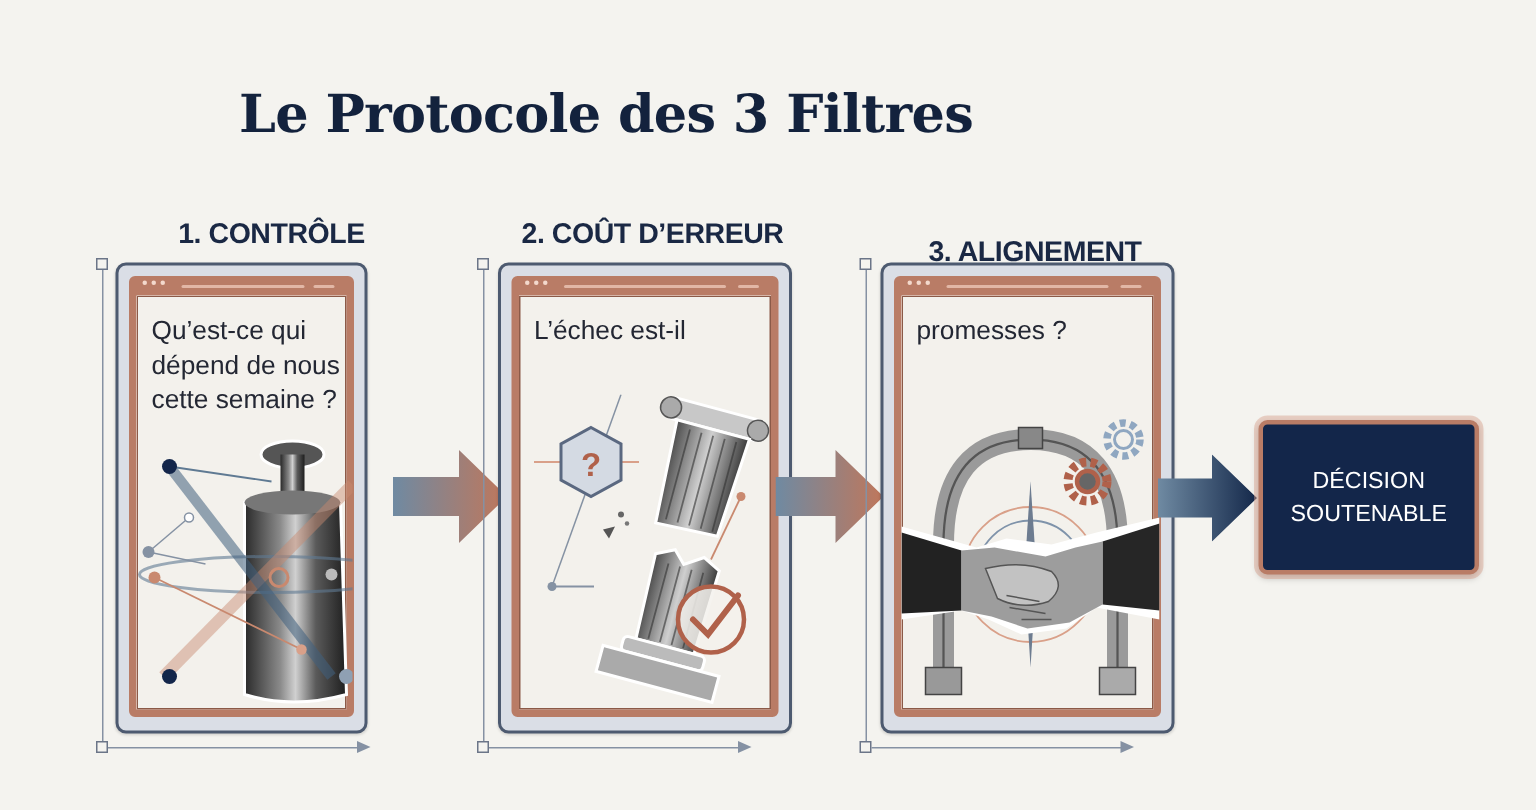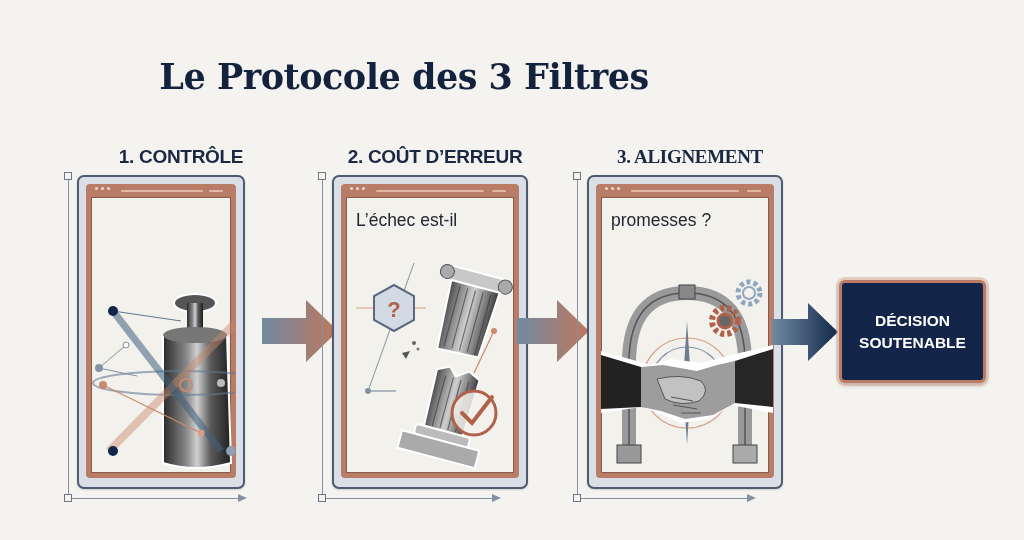--- a/index.html
+++ b/index.html
@@ -53,21 +53,21 @@
   }
   .illus { position: absolute; left: 0; right: 0; bottom: 0; }
   .arrow-big {
     position: absolute;
   }
   .decision {
     position: absolute; left: 839px; top: 280px; width: 147px; height: 103px;
     background: #13264a; border: 3px solid #b97c66; border-radius: 6px;
     box-shadow: 0 0 0 3px rgba(214,160,140,0.45), 0 2px 5px rgba(0,0,0,0.25);
     display: flex; flex-direction: column; align-items: center; justify-content: center;
-    color: #ffffff; font-weight: bold; font-size: 15.5px; line-height: 22px; text-align: center;
+    color: #ffffff; font-weight: normal; font-size: 15.5px; line-height: 22px; text-align: center;
   }
 </style>
 </head>
 <body>
 
 <div class="title">Le Protocole des 3 Filtres</div>
 
 <div class="step-label" style="left:96px; top:146px; width:170px;">1. CONTRÔLE</div>
 <div>
   <div class="axis-sq" style="left:64px; top:172px;"></div>
@@ -78,20 +78,25 @@
 </div>
 <div class="frame" style="left:77px; top:175px; width:168px; height:314px;">
   <div class="inner">
     <div class="dots">
         <span></span>
         <span></span>
         <span></span>
       </div>
     <div class="bar-line" style="left:30px; width:82px;"></div>
     <div class="bar-line" style="left:118px; width:14px;"></div>
+    <div class="question">
+      <div>Qu’est-ce qui</div>
+      <div>dépend de nous</div>
+      <div>cette semaine ?</div>
+    </div>
     <svg class="illus" width="144" height="200" viewBox="0 0 144 200" style="left:0; bottom:0;">
       <defs>
         <linearGradient id="wg" x1="0" x2="1">
           <stop offset="0" stop-color="#2a2a2a"></stop>
           <stop offset="0.35" stop-color="#8a8a8a"></stop>
           <stop offset="0.5" stop-color="#d0d0d0"></stop>
           <stop offset="0.7" stop-color="#5a5a5a"></stop>
           <stop offset="1" stop-color="#1e1e1e"></stop>
         </linearGradient>
       </defs>
@@ -213,21 +218,21 @@
 <svg class="arrow-big" style="left:517px; top:300px;" width="72" height="62" viewBox="0 0 72 62">
   <defs>
     <linearGradient id="a2" x1="0" x2="1">
       <stop offset="0" stop-color="#6f8aa2"></stop>
       <stop offset="1" stop-color="#c0775b"></stop>
     </linearGradient>
   </defs>
   <path d="M0 18 L40 18 L40 0 L72 31 L40 62 L40 44 L0 44 Z" fill="url(#a2)"></path>
 </svg>
 
-<div class="step-label" style="left:590px; top:146px; width:200px;font-family:Liberation Serif, serif;">3. ALIGNEMENT</div>
+<div class="step-label" style="left:590px; top:158px; width:200px;">3. ALIGNEMENT</div>
 <div>
   <div class="axis-sq" style="left:573px; top:172px;"></div>
   <div class="axis-v" style="left:577px; top:180px; height:316px;"></div>
   <div class="axis-sq" style="left:573px; top:494px;"></div>
   <div class="axis-h" style="left:581px; top:498px; width:168px;"></div>
   <div class="axis-arrow" style="left:747px; top:494px;"></div>
 </div>
 <div class="frame" style="left:587px; top:175px; width:196px; height:314px;">
   <div class="inner">
     <div class="dots">

